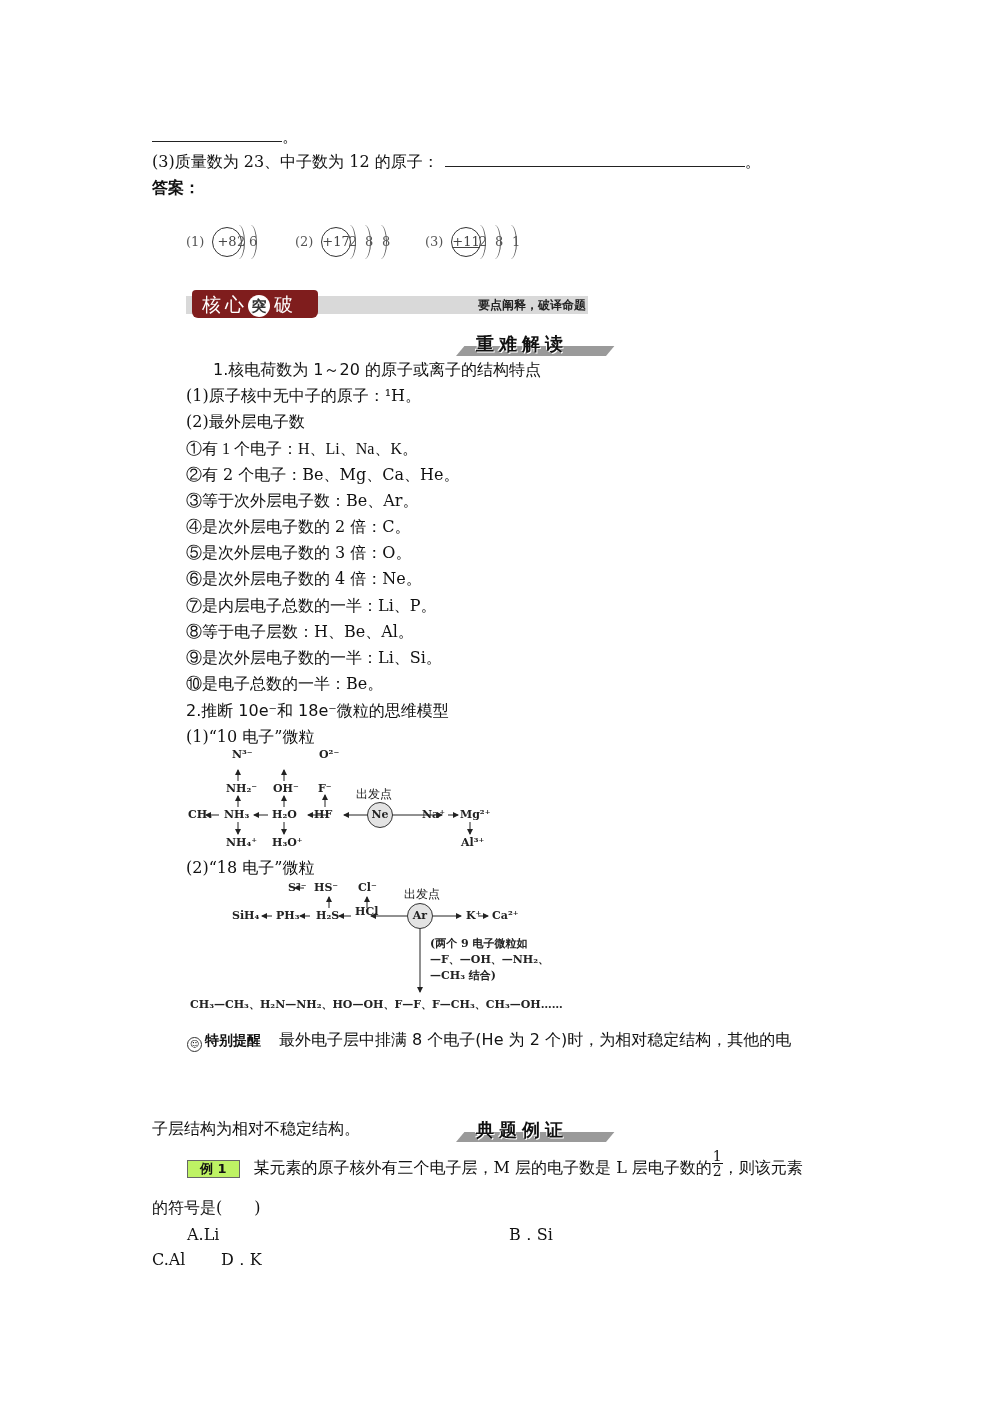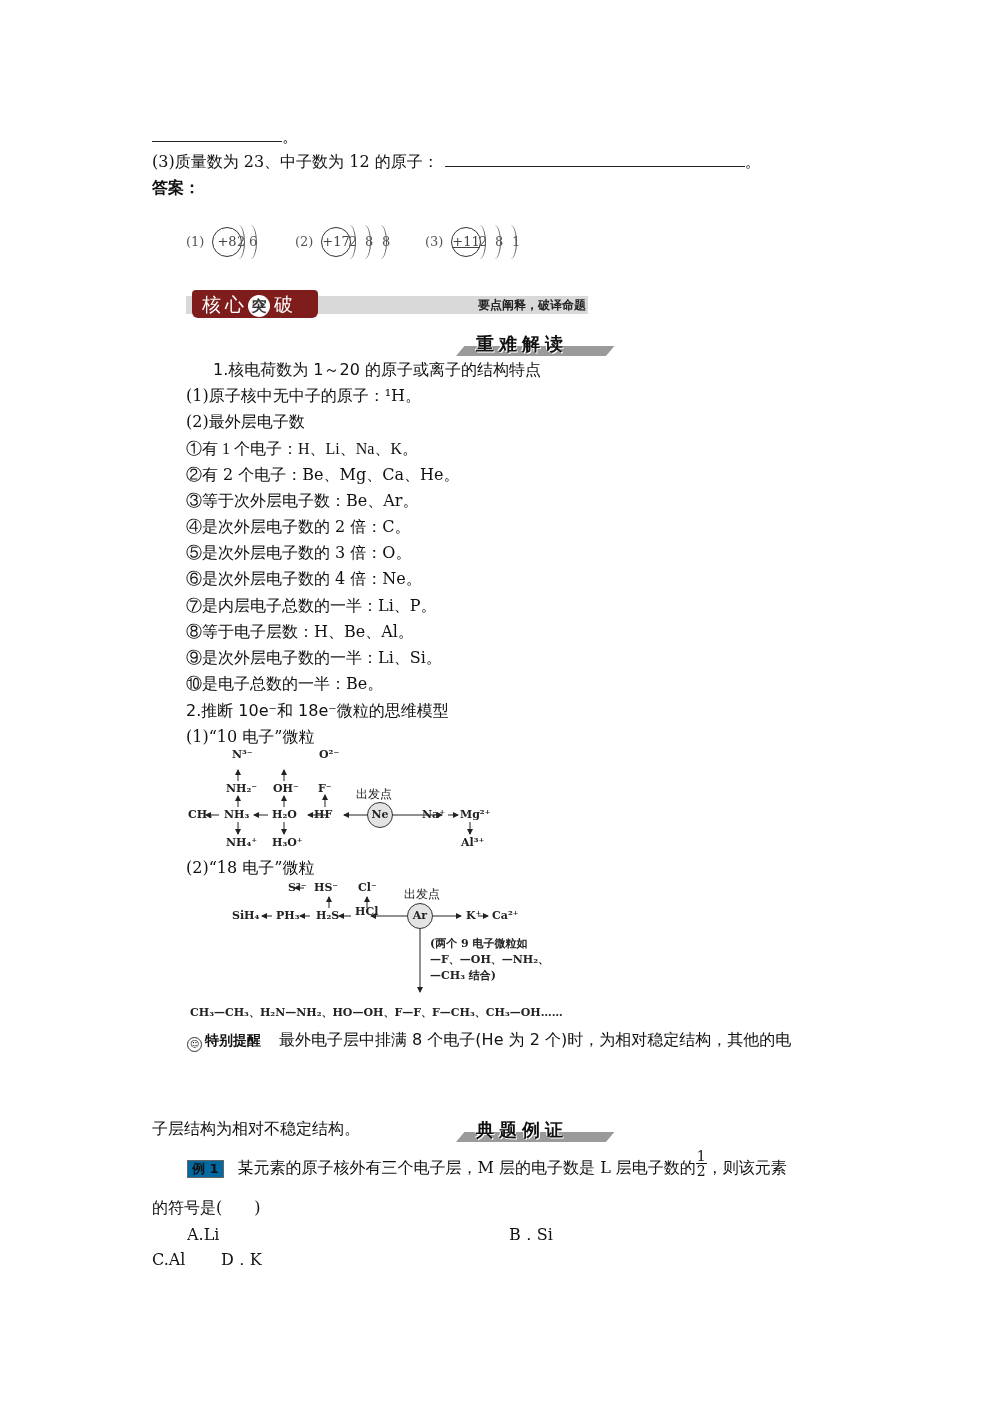--- a/index.html
+++ b/index.html
@@ -37,22 +37,22 @@
 
   
   .diag { position: absolute; font-family: "DejaVu Serif", serif; font-size: 11px; font-weight: bold; color: #222; }
   .diag .t { position: absolute; white-space: nowrap; }
   .diag .ne { position: absolute; width: 24px; height: 24px; border: 1.2px solid #333; border-radius: 50%; background: #e3e3e3;
               text-align: center; line-height: 24px; font-size: 11px; }
   .diag .start { font-weight: normal; font-size: 12px; }
 
   .tip-icon { display: inline-block; width: 13px; height: 13px; border: 1.5px solid #333; border-radius: 50%; vertical-align: -2px;
               font-size: 9px; line-height: 13px; text-align: center; margin-right: 3px; }
-  .ex-badge { display: inline-block; background: #0369a1; border: 1px solid #666; font-family: "DejaVu Sans", sans-serif; font-weight: bold;
-              font-size: 13px; padding: 0 4px; line-height: 16px; margin-right: 14px; }
+  .ex-badge { display: inline-block; background: #bef264; border: 1px solid #666; font-family: "DejaVu Sans", sans-serif; font-weight: bold;
+              font-size: 13px; padding: 0 12px; line-height: 16px; margin-right: 14px; }
   .frac { display: inline-block; vertical-align: middle; text-align: center; font-size: 14px; line-height: 14px; }
   .frac span { display: block; }
   .frac .num { border-bottom: 1px solid #111; padding: 0 1px; }
 </style>
 </head>
 <body>
 
 <div class="line" style="left:152px; top:127px;">
   <span class="blank" style="width:130px;"></span><span>。</span>
 </div>
@@ -185,21 +185,21 @@
   <span class="t" style="left:130px; top:29px;">H₂S</span>
   <span class="t" style="left:169px; top:25px;">HCl</span>
   <span class="ne" style="left:221px; top:23px;">Ar</span>
   <span class="t" style="left:280px; top:29px;">K⁺</span>
   <span class="t" style="left:306px; top:29px;">Ca²⁺</span>
   <span class="t" style="left:244px; top:56px;">(两个 9 电子微粒如</span>
   <span class="t" style="left:244px; top:72px;">—F、—OH、—NH₂、</span>
   <span class="t" style="left:244px; top:88px;">—CH₃ 结合)</span>
 </div>
 <div class="diag" style="left:190px; top:993px;">
-  <span class="t" style="left:0; top:12px;">CH₃—CH₃、H₂N—NH₂、HO—OH、F—F、F—CH₃、CH₃—OH……</span>
+  <span class="t" style="left:0; top:4px;">CH₃—CH₃、H₂N—NH₂、HO—OH、F—F、F—CH₃、CH₃—OH……</span>
 </div>
 
 <div class="line sans" style="left:187px; top:1030px;">
   <span class="tip-icon">☺</span><span class="bold" style="font-size:14px; margin-right:18px;">特别提醒</span><span>最外电子层中排满 8 个电子(He 为 2 个)时，为相对稳定结构，其他的电</span>
 </div>
 <div class="line sans" style="left:152px; top:1083px;margin-top:36px;">子层结构为相对不稳定结构。</div>
 
 <div class="sub-banner" style="left:448px; top:1118px;">
   <div class="strip"></div>
   <div class="txt">典题例证</div>

